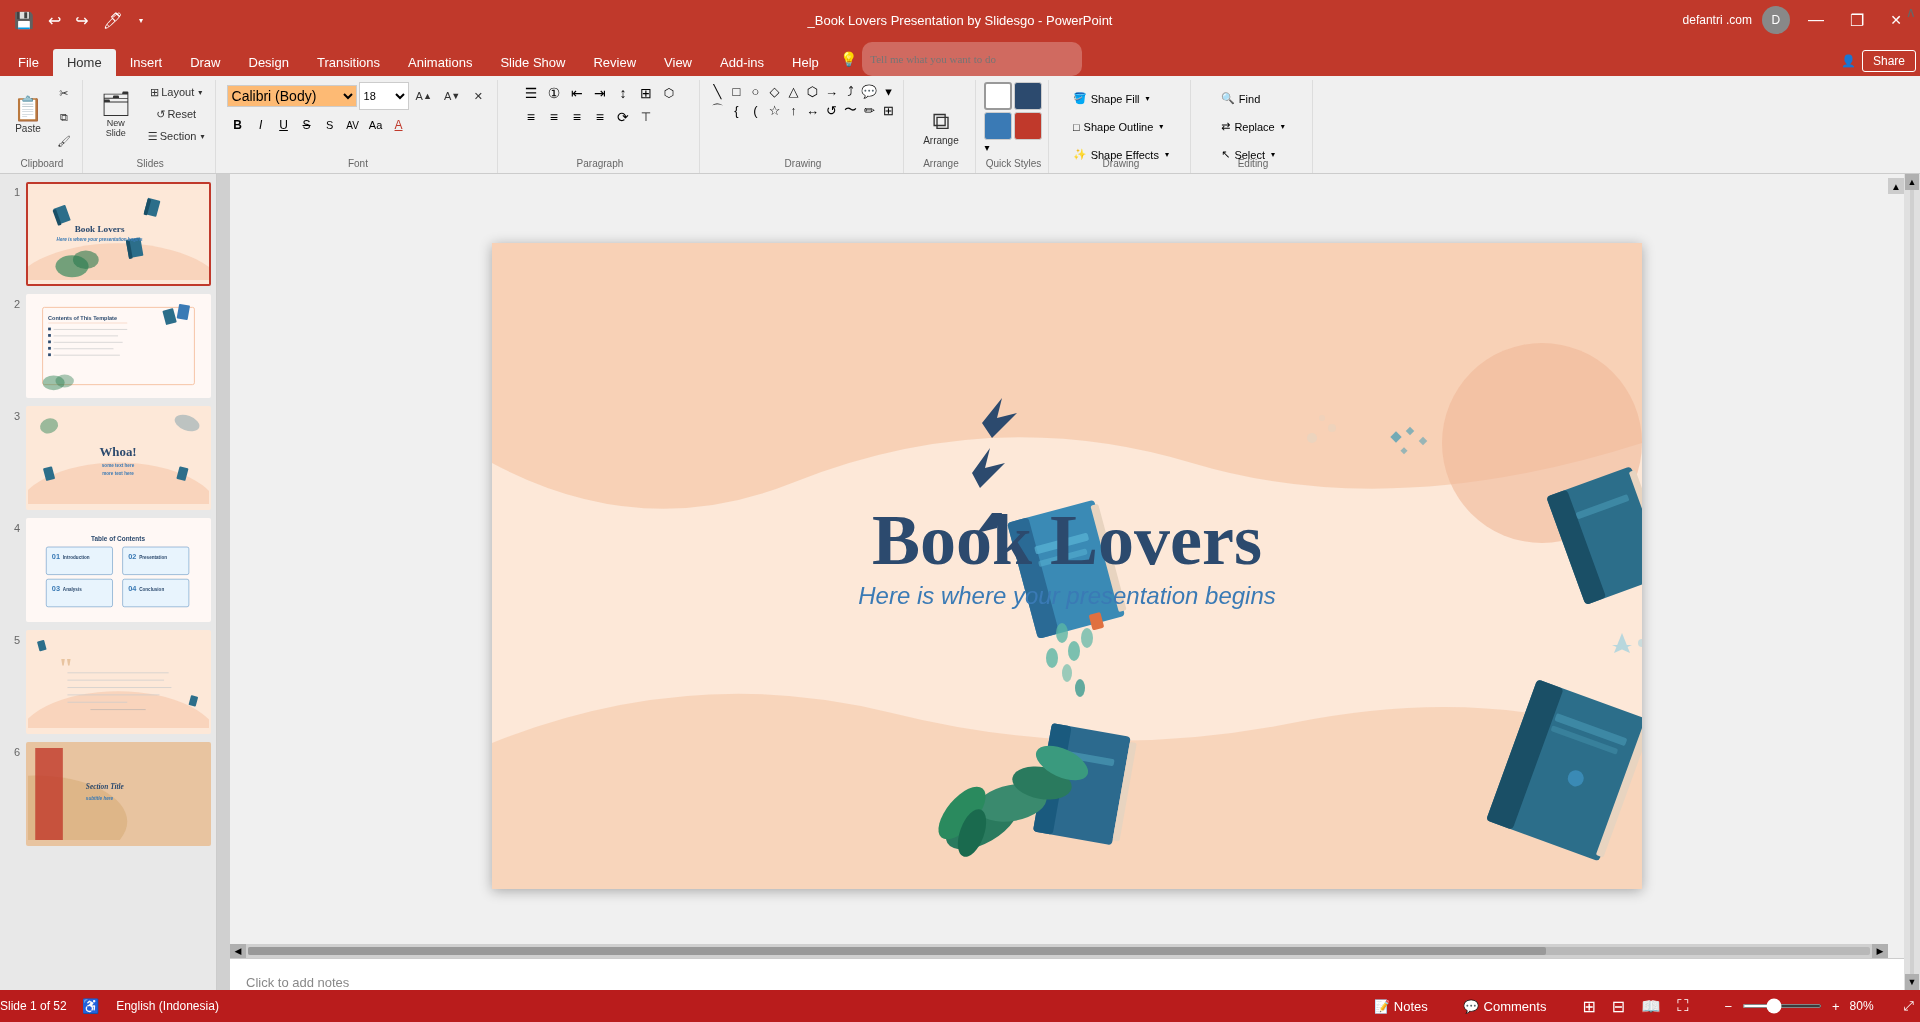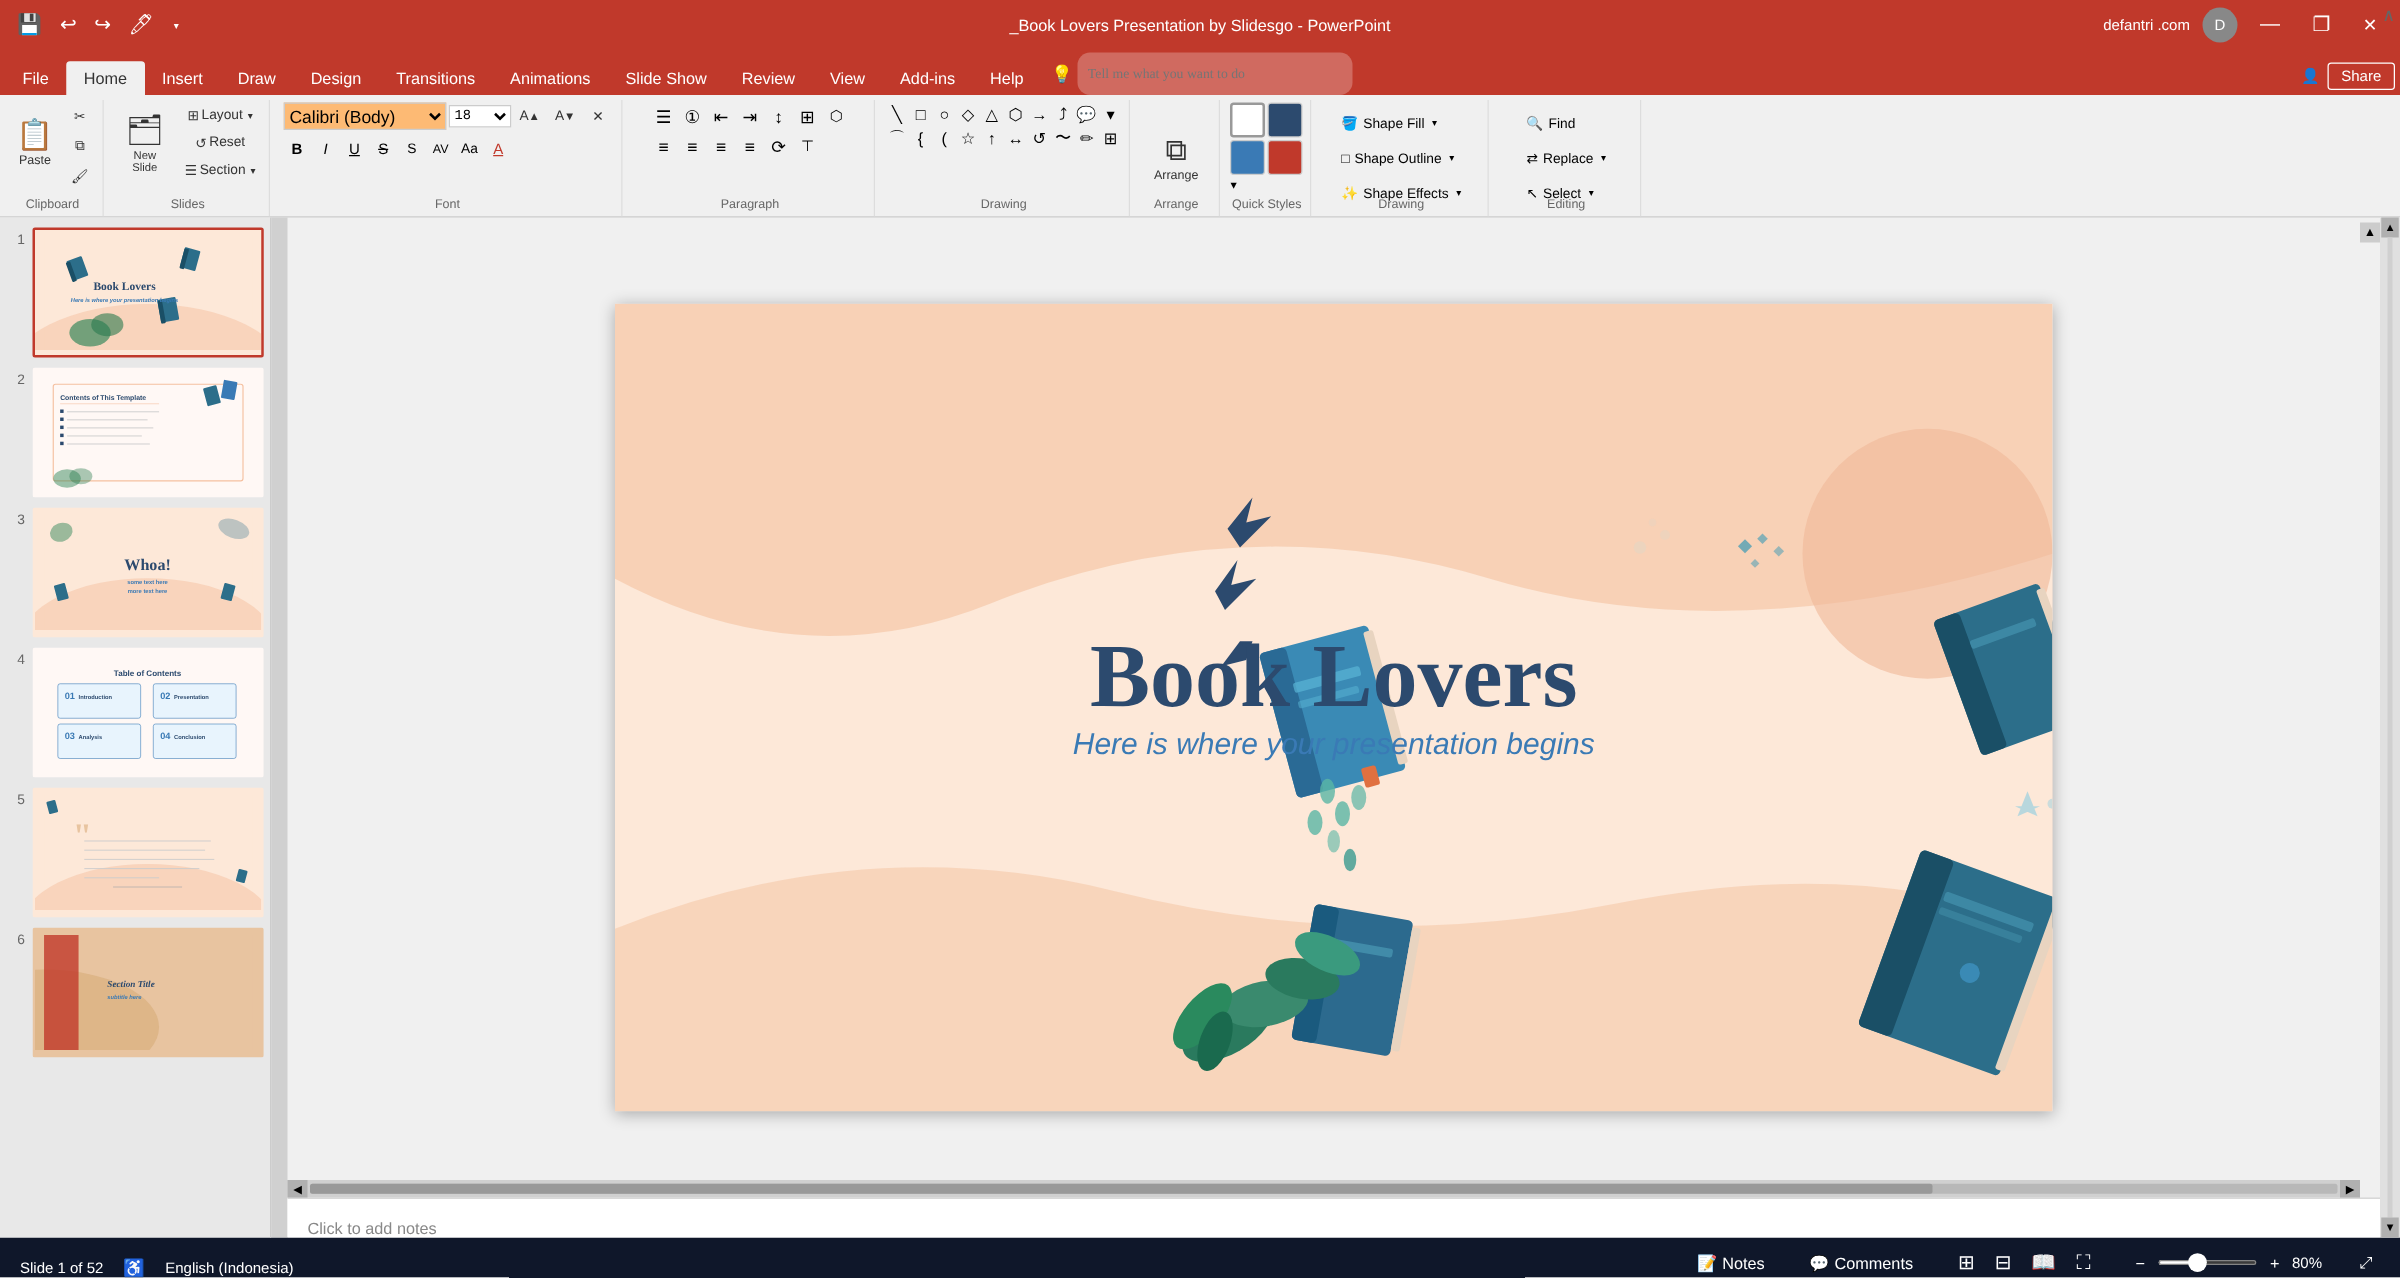--- a/index.html
+++ b/index.html
@@ -91,25 +91,24 @@
     
     .font-select {
       width: 130px;
       height: 22px;
       font-size: 14px;
       border: 1px solid #ccc;
       background: #fdba74;
     }
     .font-size-select {
       width: 50px;
-      height: 18px;
+      height: 28px;
       font-size: 11px;
       border: 1px solid #ccc;
       background: white;
-      font-family: Liberation Mono, monospace;
     }
     .font-row { display: flex; gap: 2px; align-items: center; margin-bottom: 2px; }
     .font-group { min-width: 280px; }
 
     
     .para-group { min-width: 200px; }
 
     
     .drawing-group { min-width: 200px; }
     .shapes-palette {
@@ -222,25 +221,25 @@
       align-items: flex-end;
       padding: 0 16px;
       color: #888;
       font-size: 13px;
       cursor: text;
     }
 
     
     #status-bar {
       height: 32px;
-      background: #0f172a;
-      display: flex;
-      align-items: flex-end;
+      background: #b91c1c;
+      display: flex;
+      align-items: center;
       justify-content: space-between;
-      padding: 0 16px;
+      padding: 0 0;
       color: white;
       font-size: 12px;
     }
     #status-bar .left { display: flex; align-items: center; gap: 16px; }
     #status-bar .right { display: flex; align-items: center; gap: 24px; }
     .status-btn { background: none; border: none; color: white; cursor: pointer; font-size: 13px; padding: 2px 6px; }
     .view-btn { background: none; border: none; color: white; cursor: pointer; font-size: 16px; padding: 2px 6px; }
 
     
     #right-panel {

